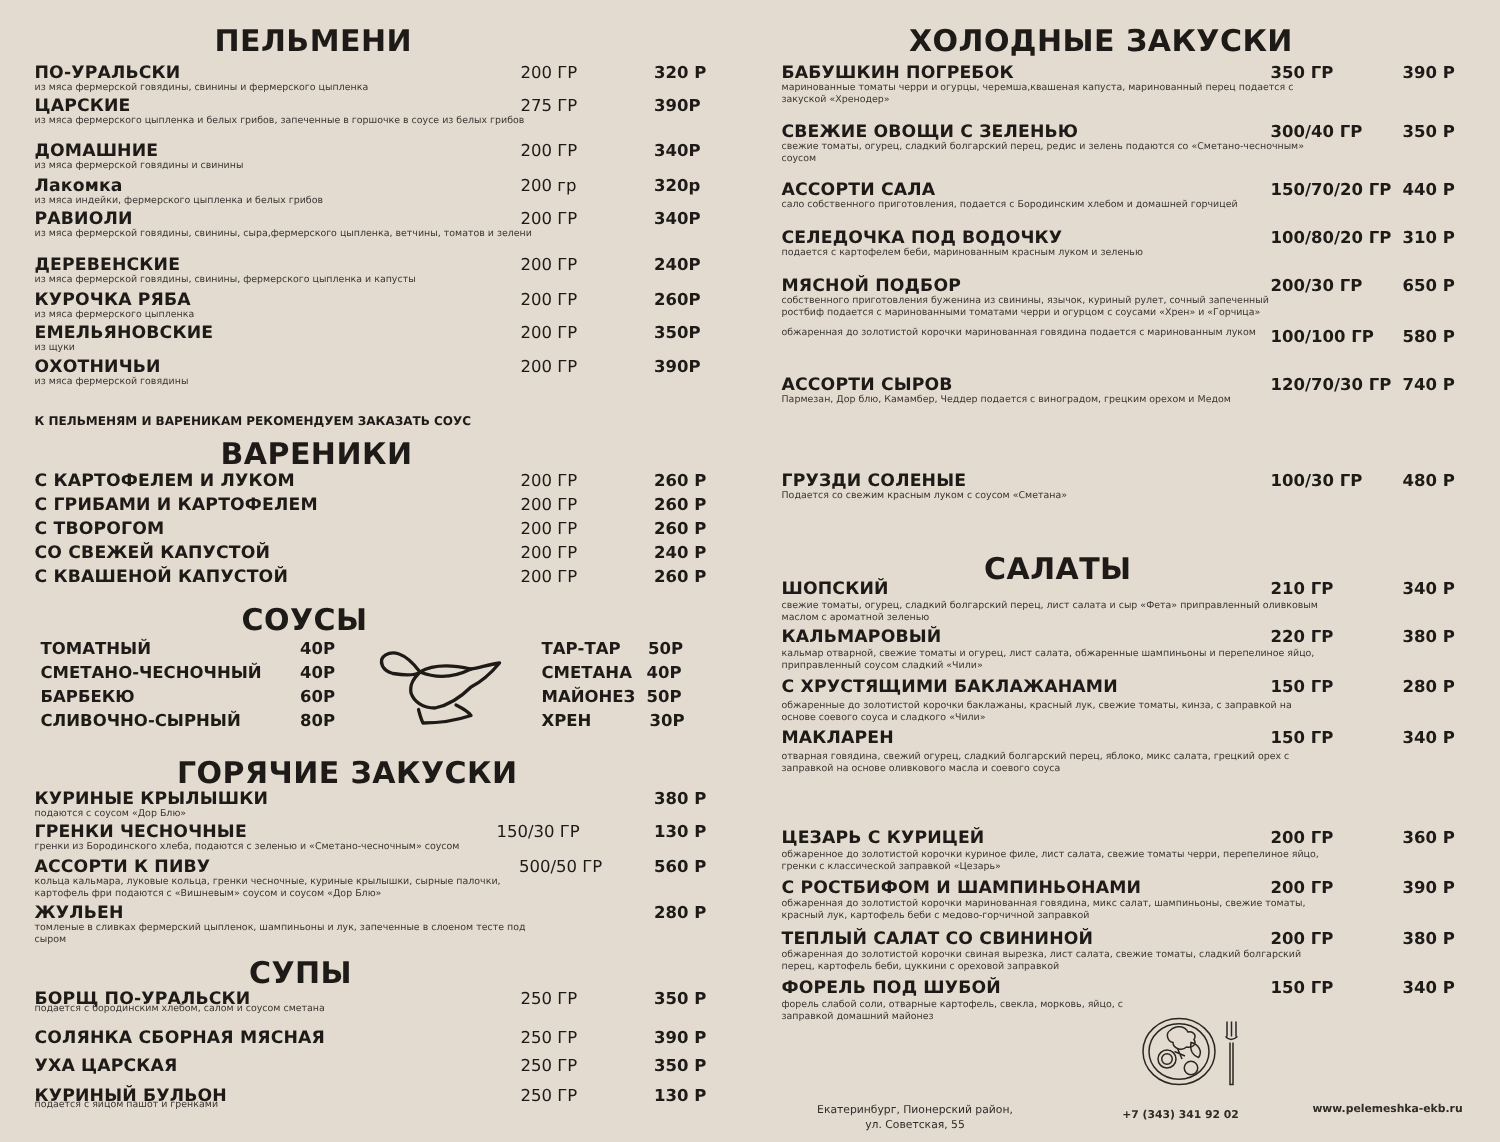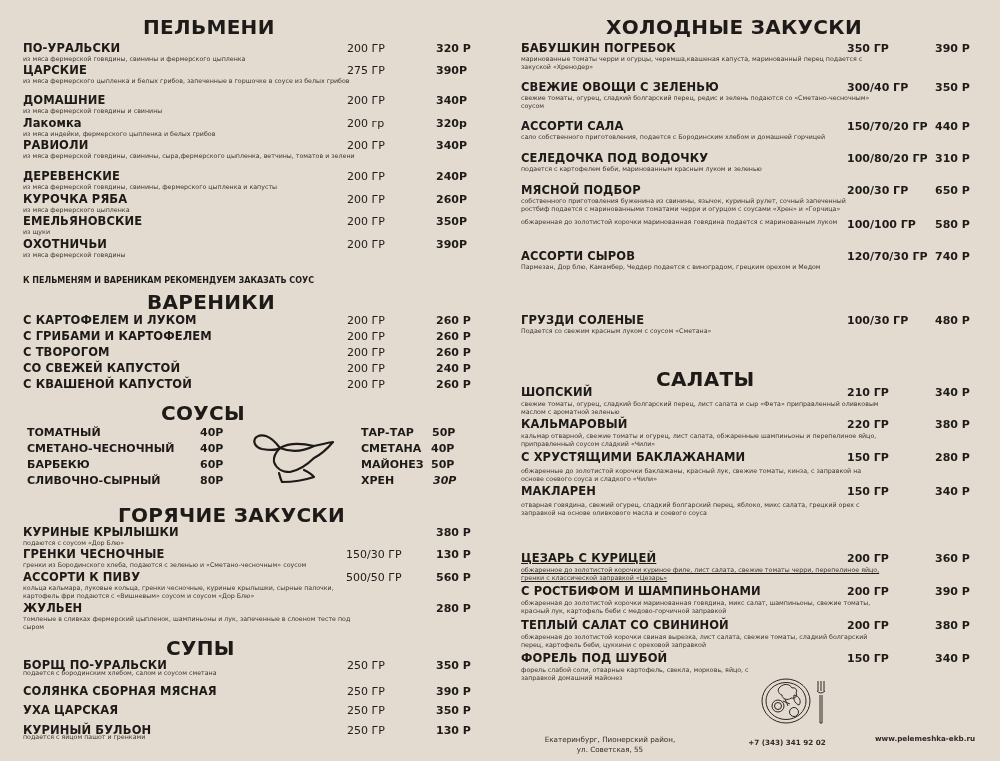--- a/index.html
+++ b/index.html
@@ -162,33 +162,33 @@
     </g>
   </svg>
 
   <div class="sauce" style="left:361px;top:425px;">ТАР-ТАР</div>
   <div class="sauce" style="left:432px;top:425px;">50Р</div>
   <div class="sauce" style="left:361px;top:441px;">СМЕТАНА</div>
   <div class="sauce" style="left:431px;top:441px;">40Р</div>
   <div class="sauce" style="left:361px;top:457px;">МАЙОНЕЗ</div>
   <div class="sauce" style="left:431px;top:457px;">50Р</div>
   <div class="sauce" style="left:361px;top:473px;">ХРЕН</div>
-  <div class="sauce" style="left:433px;top:473px;font-style:italic;">30Р</div>
+  <div class="sauce" style="left:433px;top:473px;">30Р</div>
 
   <div class="sec-title" style="left:118px;top:503px;">ГОРЯЧИЕ ЗАКУСКИ</div>
   <div class="item" style="top:526px;">
     <div class="name">КУРИНЫЕ КРЫЛЫШКИ</div>
     <div class="desc">подаются с соусом «Дор Блю»</div>
     <span class="w"></span>
     <span class="p">380 Р</span>
   </div>
   <div class="item" style="top:548px;">
     <div class="name">ГРЕНКИ ЧЕСНОЧНЫЕ</div>
     <div class="desc">гренки из Бородинского хлеба, подаются с зеленью и «Сметано-чесночным» соусом</div>
-    <span class="w" style="left:323px;">150/30 ГР</span>
+    <span class="w" style="left:308px;">150/30 ГР</span>
     <span class="p">130 Р</span>
   </div>
   <div class="item" style="top:571px;">
     <div class="name">АССОРТИ К ПИВУ</div>
     <div class="desc">кольца кальмара, луковые кольца, гренки чесночные, куриные крылышки, сырные палочки, картофель фри подаются с «Вишневым» соусом и соусом «Дор Блю»</div>
     <span class="w" style="left:323px;">500/50 ГР</span>
     <span class="p">560 Р</span>
   </div>
   <div class="item" style="top:602px;">
     <div class="name">ЖУЛЬЕН</div>
@@ -291,21 +291,21 @@
     <div class="desc" style="margin-top:3px;">обжаренные до золотистой корочки баклажаны, красный лук, свежие томаты, кинза, с заправкой на основе соевого соуса и сладкого «Чили»</div>
     <span class="w">150 ГР</span>
     <span class="p">280 Р</span>
   </div>
   <div class="item" style="top:485px;">
     <div class="name">МАКЛАРЕН</div>
     <div class="desc" style="margin-top:3px;">отварная говядина, свежий огурец, сладкий болгарский перец, яблоко, микс салата, грецкий орех с заправкой на основе оливкового масла и соевого соуса</div>
     <span class="w">150 ГР</span>
     <span class="p">340 Р</span>
   </div>
-  <div class="item" style="top:552px;text-decoration:underline;">
+  <div class="item" style="top:552px;">
     <div class="name">ЦЕЗАРЬ С КУРИЦЕЙ</div>
     <div class="desc" style="margin-top:1px;">обжаренное до золотистой корочки куриное филе,  лист салата, свежие томаты  черри, перепелиное яйцо, гренки с классической заправкой «Цезарь»</div>
     <span class="w">200 ГР</span>
     <span class="p">360 Р</span>
   </div>
   <div class="item" style="top:585px;">
     <div class="name">С РОСТБИФОМ И ШАМПИНЬОНАМИ</div>
     <div class="desc" style="margin-top:1px;">обжаренная до золотистой корочки маринованная говядина, микс салат, шампиньоны, свежие томаты, красный лук, картофель беби с медово-горчичной заправкой</div>
     <span class="w">200 ГР</span>
     <span class="p">390 Р</span>

